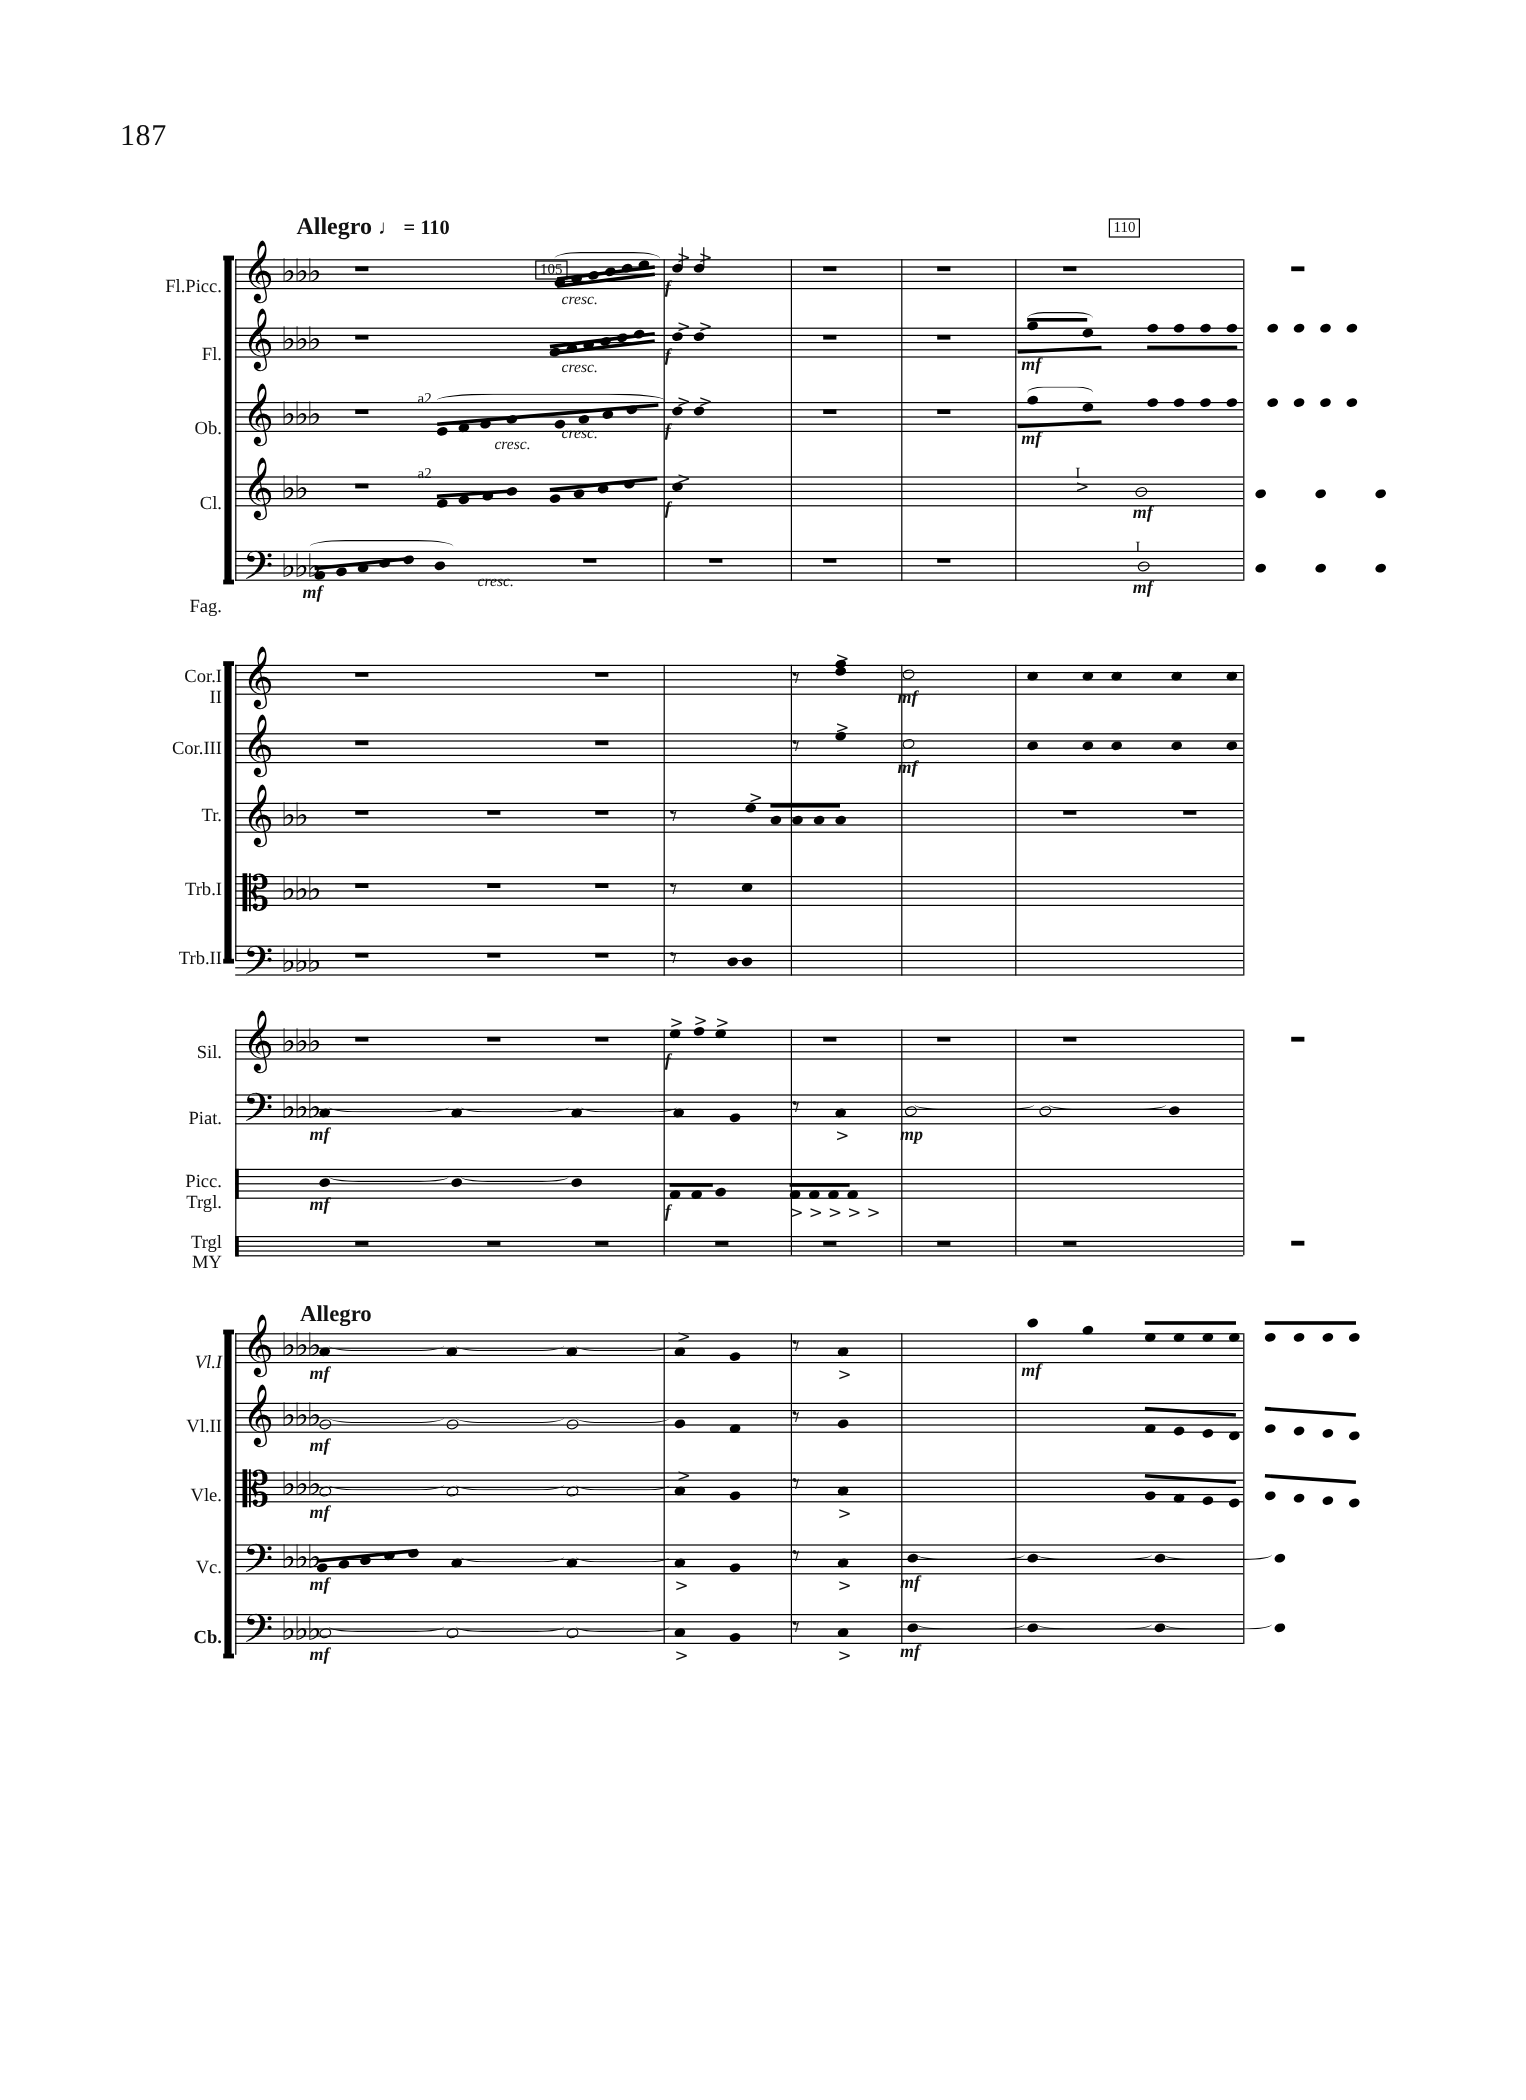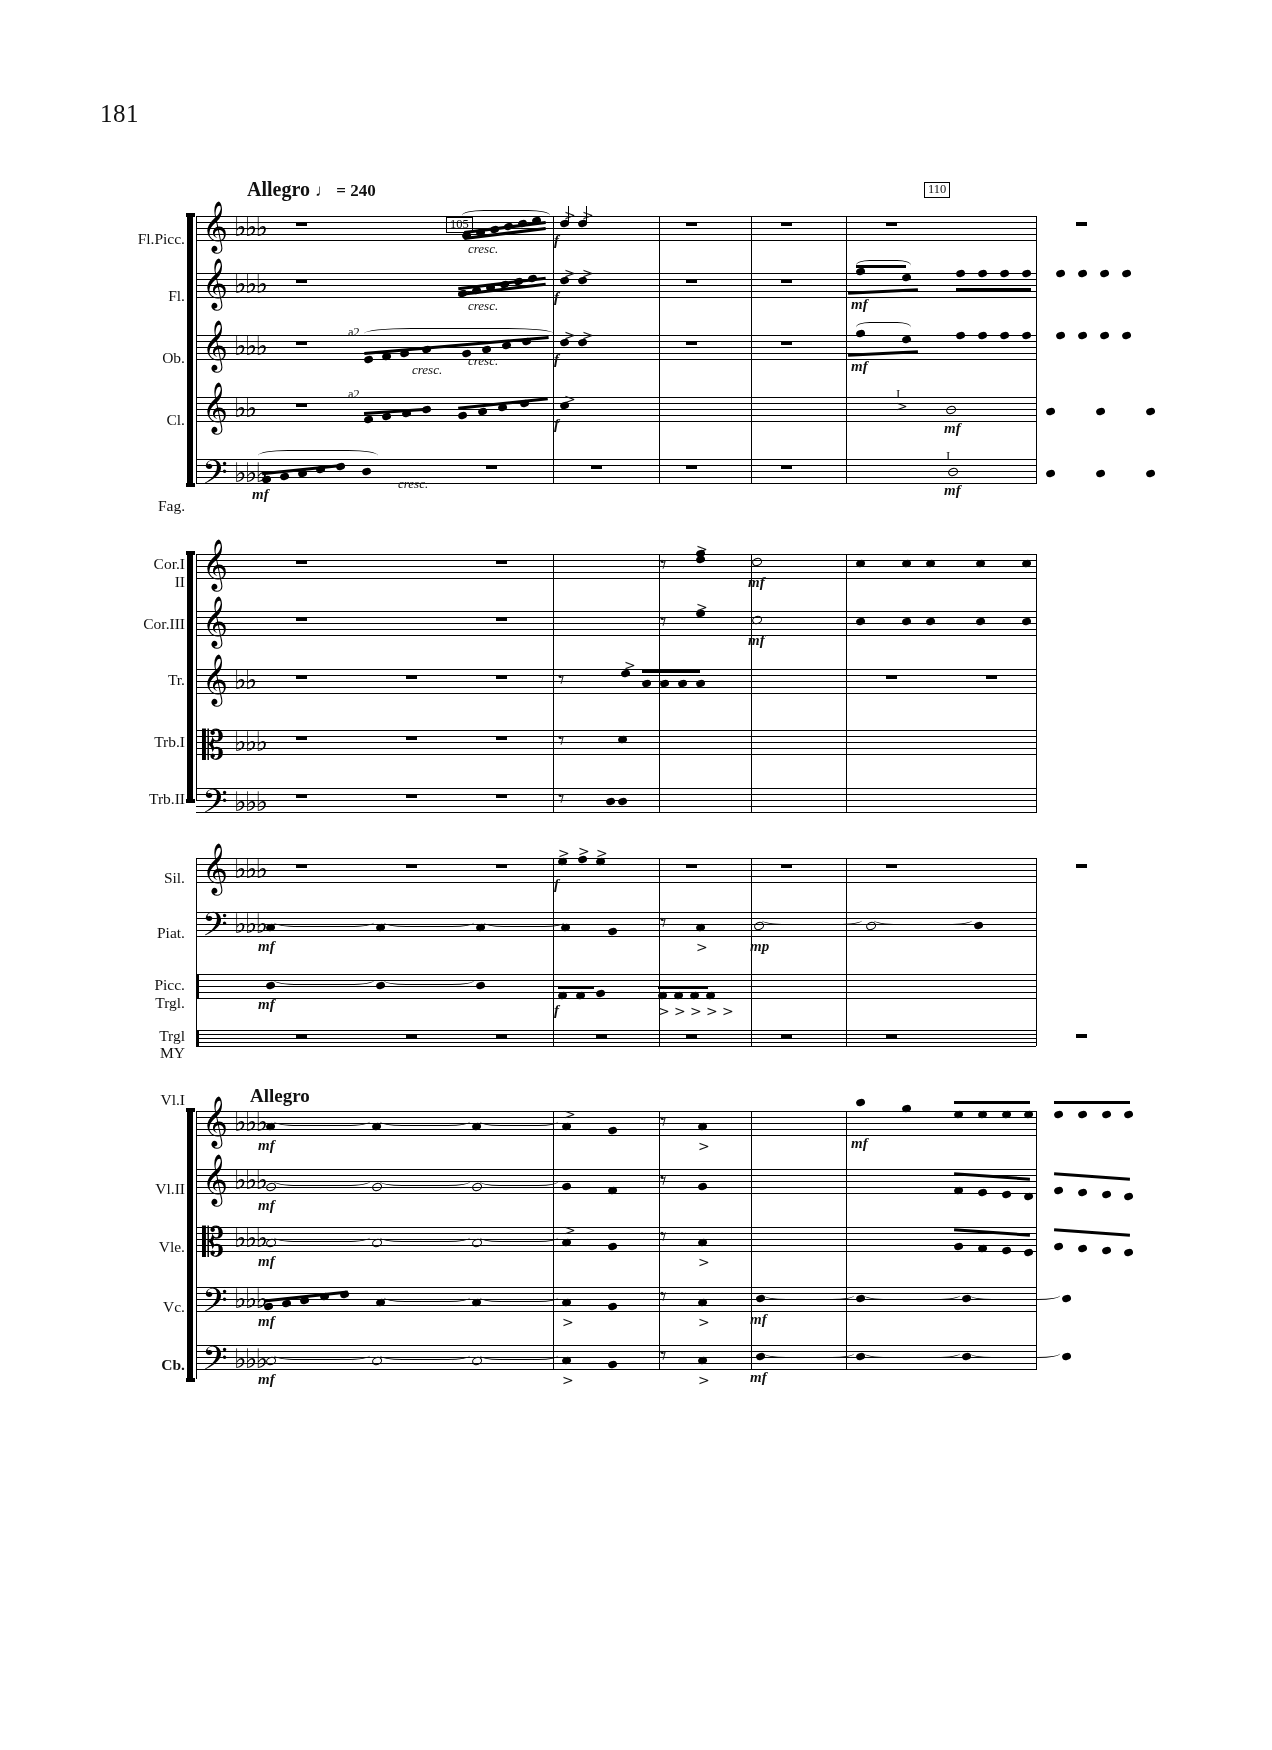--- a/index.html
+++ b/index.html
@@ -207,25 +207,25 @@
     position: absolute;
     font-family: "Liberation Serif", serif;
     font-size: 13px;
   }
 </style>
 </head>
 <body>
 
 <div class="page">
 
-  <div class="page-number">181</div>
+  <div class="page-number">187</div>
 
   <div class="tempo" style="left:247px; top:178px;">
     <span>Allegro</span>
-    <span class="metro">♩ = 240</span>
+    <span class="metro">♩ = 110</span>
   </div>
   <div class="rehearsal" style="left:446px; top:180px;margin-top:37px;">105</div>
   <div class="rehearsal" style="left:924px; top:182px;">110</div>
 
   <div class="system" style="left:196px; top:210px; width:840px; height:290px;">
 
     <div class="bracket" style="left:-9px; top:6px; height:268px;"></div>
     <div class="barline" style="left:0px; top:6px; height:268px;"></div>
 
     <div class="staff" style="top:6px; height:25px;">
@@ -850,19 +850,19 @@
     <div class="nh" style="left:560px; top:248px;"></div>
     <div class="tie" style="left:568px; top:244px; width:90px;"></div>
     <div class="dyn" style="left:554px; top:264px;">mf</div>
     <div class="nh" style="left:660px; top:248px;"></div>
     <div class="tie" style="left:668px; top:244px; width:96px;"></div>
     <div class="nh" style="left:766px; top:248px;"></div>
     <div class="tie" style="left:774px; top:244px; width:90px;"></div>
     <div class="nh" style="left:866px; top:248px;"></div>
   </div>
 
-  <div class="inst-label" style="left:60px; top:1092px; width:125px;">Vl.I</div>
+  <div class="inst-label" style="left:60px; top:1128px; width:125px;font-style:italic;">Vl.I</div>
   <div class="inst-label" style="left:60px; top:1181px; width:125px;">Vl.II</div>
   <div class="inst-label" style="left:60px; top:1239px; width:125px;">Vle.</div>
   <div class="inst-label" style="left:60px; top:1299px; width:125px;">Vc.</div>
   <div class="inst-label" style="left:60px; top:1357px; width:125px;font-weight:bold;">Cb.</div>
 
 </div>
 
 </body></html>

